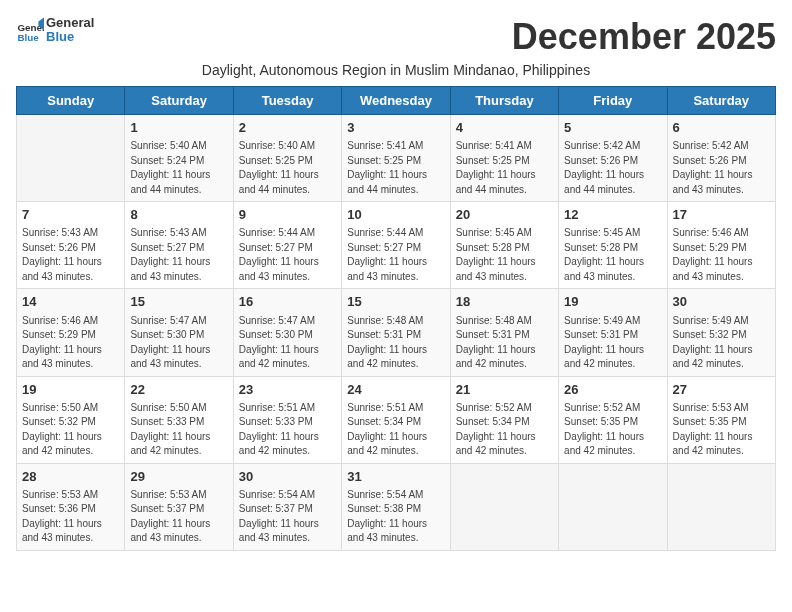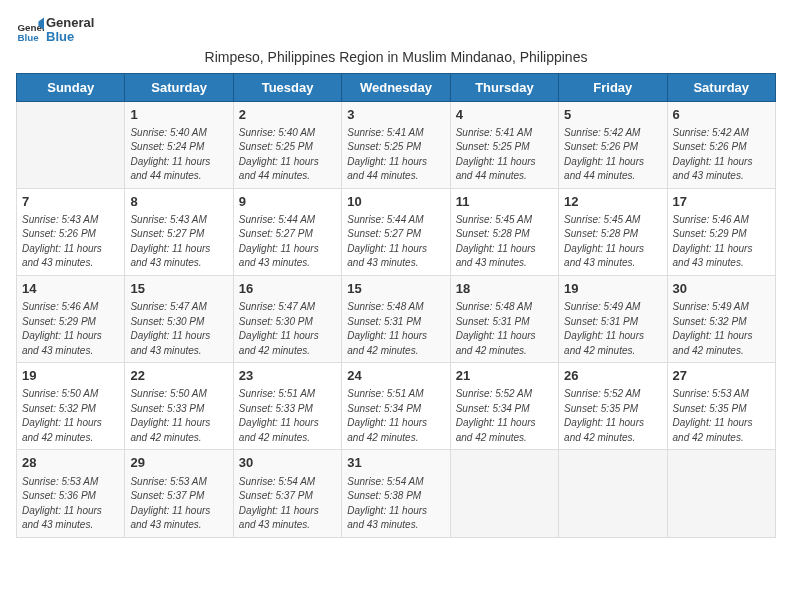--- a/index.html
+++ b/index.html
@@ -71,21 +71,20 @@
     .day-number {
       font-size: 13px;
       font-weight: bold;
       display: block;
       margin-bottom: 2px;
     }
     .day-info {
       color: #444;
       font-size: 10px;
       line-height: 1.45;
-      font-style: italic;
     }
     tbody tr:nth-child(odd) {
       background-color: #f9f9f9;
     }
     tbody tr:nth-child(even) {
       background-color: #fff;
     }
     .empty-cell {
       background-color: #f5f5f5 !important;
     }
@@ -98,23 +97,24 @@
     <svg class="logo-icon" viewBox="0 0 40 40">
       <text x="2" y="22" font-size="14" fill="#333" font-family="Arial" font-weight="bold">General</text>
       <text x="2" y="36" font-size="14" fill="#2a7ab8" font-family="Arial" font-weight="bold">Blue</text>
       <polygon points="32,8 40,2 40,20 32,14" fill="#2a7ab8"></polygon>
     </svg>
     <div style="line-height:1.1;">
       <div style="font-size:13px; font-weight:bold; color:#333;">General</div>
       <div style="font-size:13px; font-weight:bold; color:#2a7ab8;">Blue</div>
     </div>
   </div>
+  <div class="month-title">December 2025</div>
 </div>
 
-<div class="subtitle">Rimpeso, Philippines Region in Muslim Mindanao, Philippines</div>
+<div class="subtitle">Daylight, Autonomous Region in Muslim Mindanao, Philippines</div>
 
 <table>
   <thead>
     <tr>
     <th>Sunday</th>
         <th>Saturday</th>
         <th>Tuesday</th>
         <th>Wednesday</th>
         <th>Thursday</th>
         <th>Friday</th>
@@ -160,21 +160,21 @@
         </td>
         <td>
           <span class="day-number">9</span>
           <div class="day-info">Sunrise: 5:44 AM<br>Sunset: 5:27 PM<br>Daylight: 11 hours and 43 minutes.</div>
         </td>
         <td>
           <span class="day-number">10</span>
           <div class="day-info">Sunrise: 5:44 AM<br>Sunset: 5:27 PM<br>Daylight: 11 hours and 43 minutes.</div>
         </td>
         <td>
-          <span class="day-number">11</span>
+          <span class="day-number">20</span>
           <div class="day-info">Sunrise: 5:45 AM<br>Sunset: 5:28 PM<br>Daylight: 11 hours and 43 minutes.</div>
         </td>
         <td>
           <span class="day-number">12</span>
           <div class="day-info">Sunrise: 5:45 AM<br>Sunset: 5:28 PM<br>Daylight: 11 hours and 43 minutes.</div>
         </td>
         <td>
           <span class="day-number">17</span>
           <div class="day-info">Sunrise: 5:46 AM<br>Sunset: 5:29 PM<br>Daylight: 11 hours and 43 minutes.</div>
         </td>

